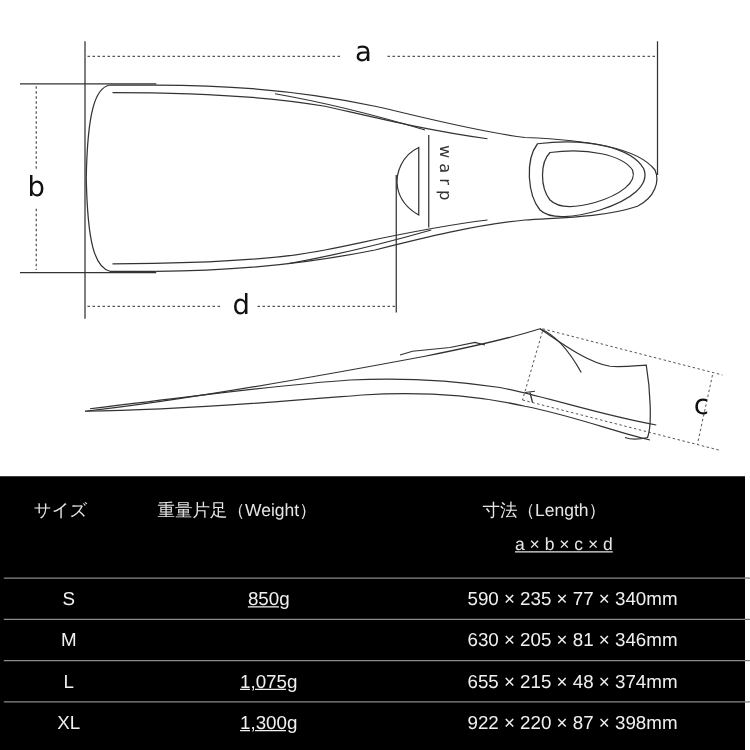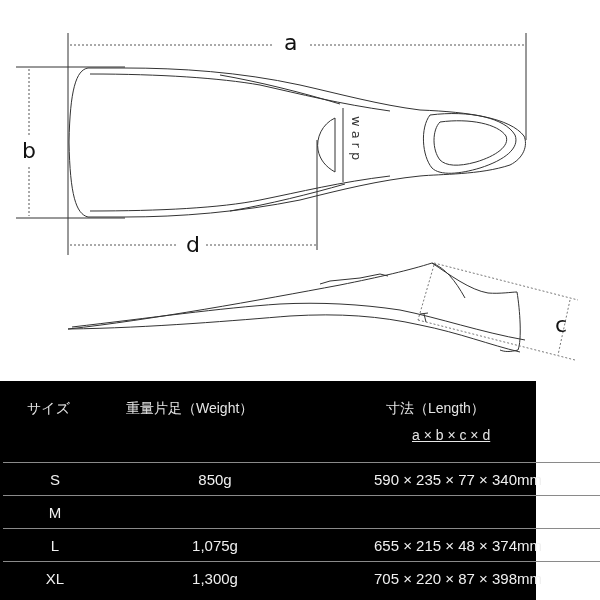--- a/index.html
+++ b/index.html
@@ -1,25 +1,25 @@
 <!DOCTYPE html>
 <html><head>
 <meta charset="utf-8">
 <style>
   html, body { margin:0; padding:0; }
   body { width:600px; height:600px; background:#ffffff; position:relative; overflow:hidden;
          font-family:"Liberation Sans", "DejaVu Sans", sans-serif; }
   .diagram { position:absolute; left:0; top:0; width:600px; height:381px; }
   .dim-label { position:absolute; font-family:"DejaVu Sans", sans-serif; font-size:22px; color:#111; line-height:1; }
-  .spec-table { position:absolute; left:0; top:381px; width:536px; height:219px; background:#000; color:#e8e8e8; }
+  .spec-table { position:absolute; left:0; top:381px; width:596px; height:219px; background:#000; color:#e8e8e8; }
   .hdr { position:absolute; font-size:14px; color:#e6e6e6; white-space:nowrap; }
   .row { position:absolute; left:3px; width:597px; height:33px; border-top:1px solid #8a8a8a; }
   .cell { position:absolute; top:8px; font-size:15px; color:#f0f0f0; white-space:nowrap; text-align:center; }
   .c-size { left:0; width:104px; }
-  .c-weight { left:160px; width:104px; }
+  .c-weight { left:160px; width:104px;text-decoration:underline; }
   .c-len { left:340px; width:230px; }
 </style>
 </head>
 <body>
 
 <div class="diagram">
   <svg width="600" height="381" viewBox="0 0 600 381">
     <g fill="none" stroke="#333" stroke-width="1">
 
       <line x1="68" y1="33" x2="68" y2="255"></line>
@@ -83,24 +83,25 @@
   <div class="hdr" style="left:386px;top:19px;">寸法（Length）</div>
   <div class="hdr" style="left:412px;top:46px;text-decoration:underline;">a × b × c × d</div>
 
   <div class="row" style="top:81px;">
     <span class="cell c-size">S</span>
     <span class="cell c-weight">850g</span>
     <span class="cell c-len">590 × 235 × 77 × 340mm</span>
   </div>
   <div class="row" style="top:114px;">
     <span class="cell c-size">M</span>
+    <span class="cell c-len">630 × 205 × 81 × 346mm</span>
   </div>
   <div class="row" style="top:147px;">
     <span class="cell c-size">L</span>
     <span class="cell c-weight">1,075g</span>
     <span class="cell c-len">655 × 215 × 48 × 374mm</span>
   </div>
   <div class="row" style="top:180px;">
     <span class="cell c-size">XL</span>
     <span class="cell c-weight">1,300g</span>
-    <span class="cell c-len">705 × 220 × 87 × 398mm</span>
+    <span class="cell c-len">922 × 220 × 87 × 398mm</span>
   </div>
 </div>
 
 </body></html>

